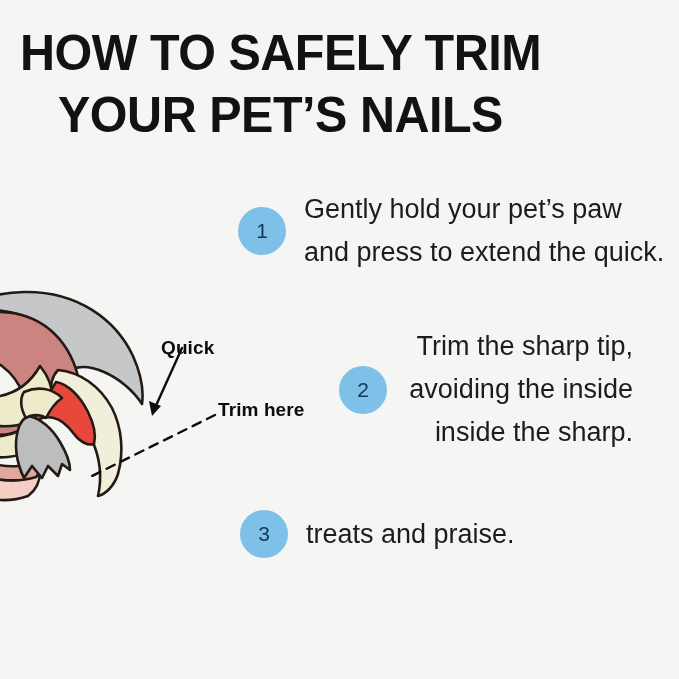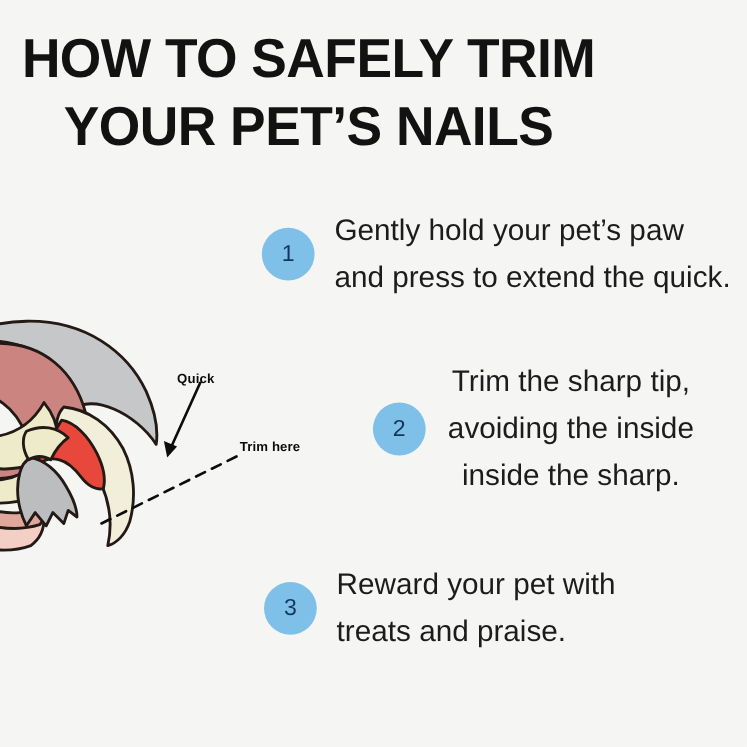--- a/index.html
+++ b/index.html
@@ -63,40 +63,40 @@
     font-size: 27px;
     line-height: 43px;
     color: #1c1c1c;
     font-weight: 300;
   }
 
   #step-1 { left: 238px; top: 188px; }
   #step-1 .step-text { margin-left: 18px; text-align: left; }
 
   #step-2 { left: 339px; top: 325px; }
-  #step-2 .step-text { margin-left: 18px; text-align: center; width: 228px; }
+  #step-2 .step-text { margin-left: 18px; text-align: right; width: 228px; }
 
   #step-3 { left: 240px; top: 510px; }
   #step-3 .step-text { margin-left: 18px; text-align: left; }
 
   
   #paw-illustration {
     position: absolute;
     left: -72px;
     top: 286px;
     width: 300px;
     height: 218px;
   }
 
   
   .callout-label {
     position: absolute;
     font-family: "Liberation Sans", sans-serif;
     font-weight: 700;
-    font-size: 12px;
+    font-size: 19px;
     color: #0c0c0c;
     white-space: nowrap;
     letter-spacing: 0.1px;
   }
   #label-quick { left: 161px; top: 337px; }
   #label-trim-here { left: 218px; top: 399px; }
 
   #callout-lines {
     position: absolute;
     left: 0;
@@ -194,18 +194,17 @@
     <div class="step-text">
       <div>Trim the sharp tip,</div>
       <div>avoiding the inside</div>
       <div>inside the sharp.</div>
     </div>
   </div>
 
   <div class="step" id="step-3">
     <div class="badge">3</div>
     <div class="step-text">
-      <div>Reward your pet with</div>
       <div>treats and praise.</div>
     </div>
   </div>
 
 </div>
 
 </body></html>

